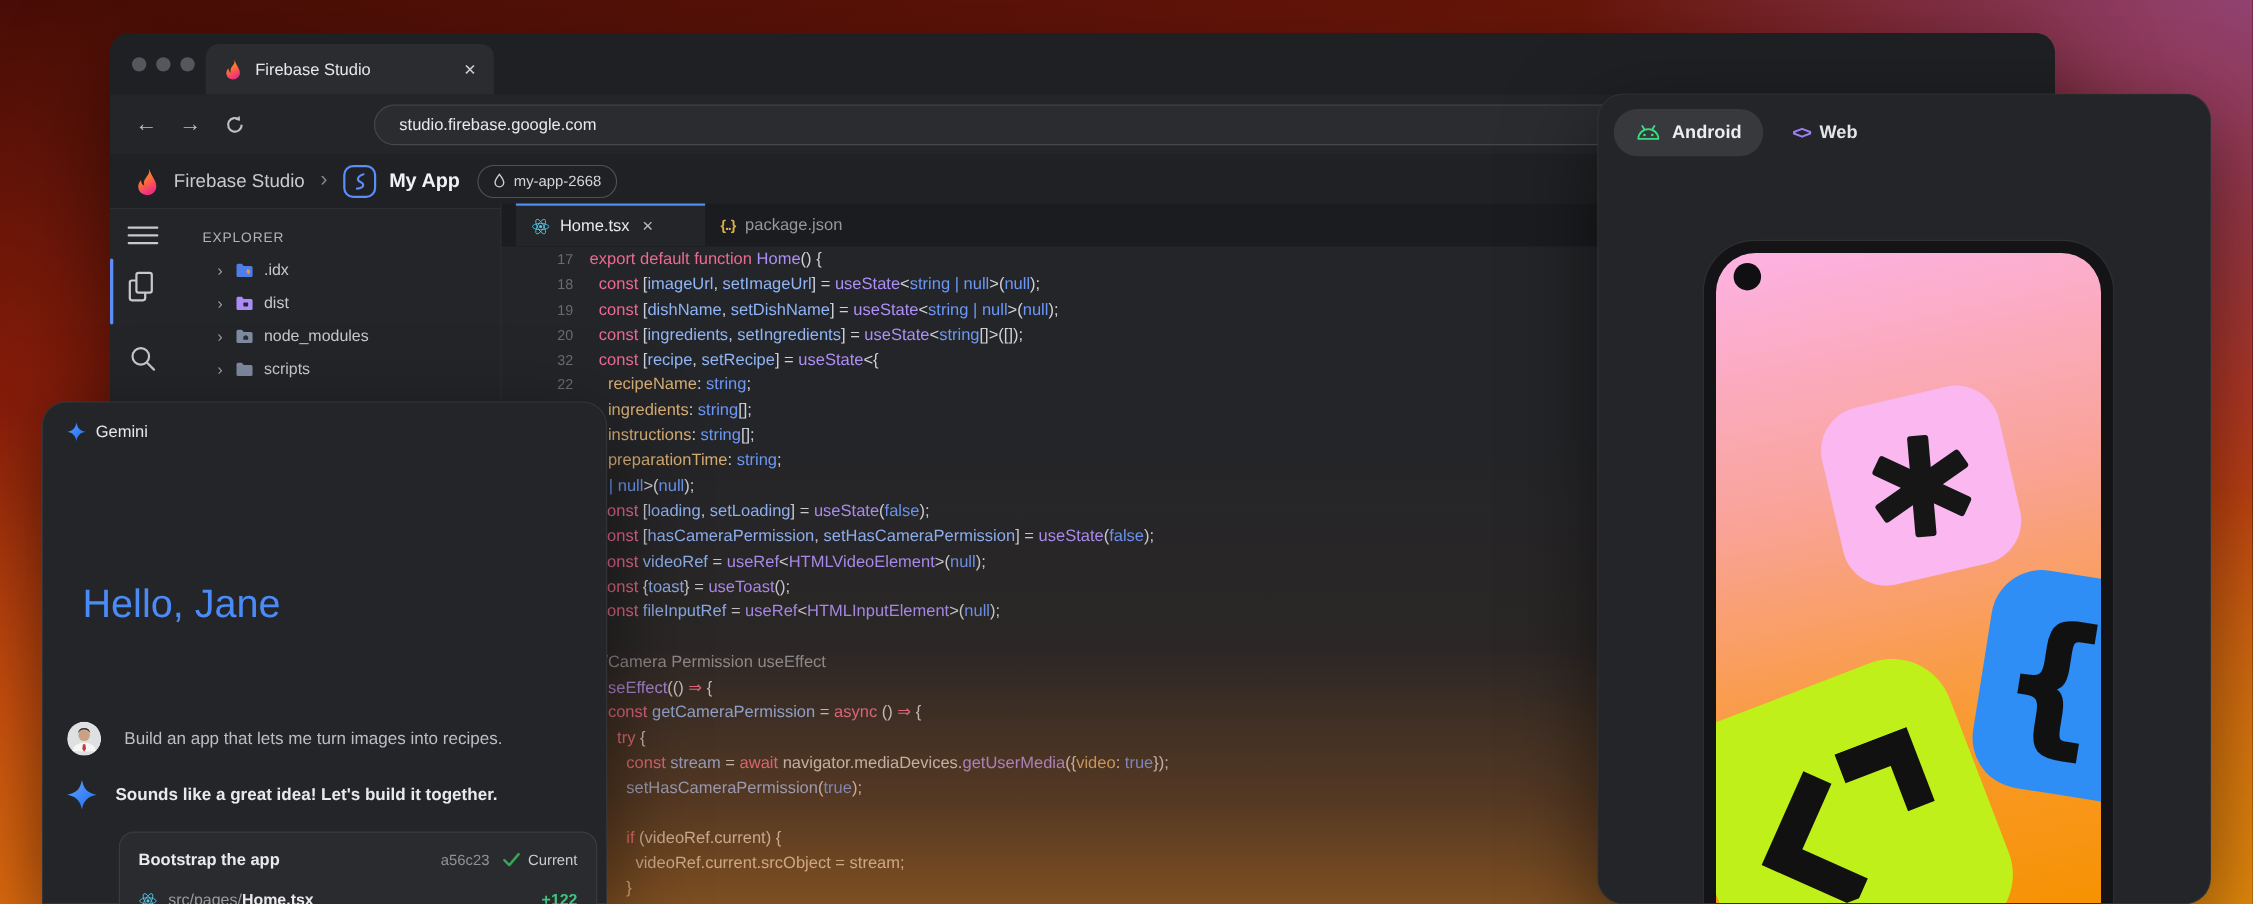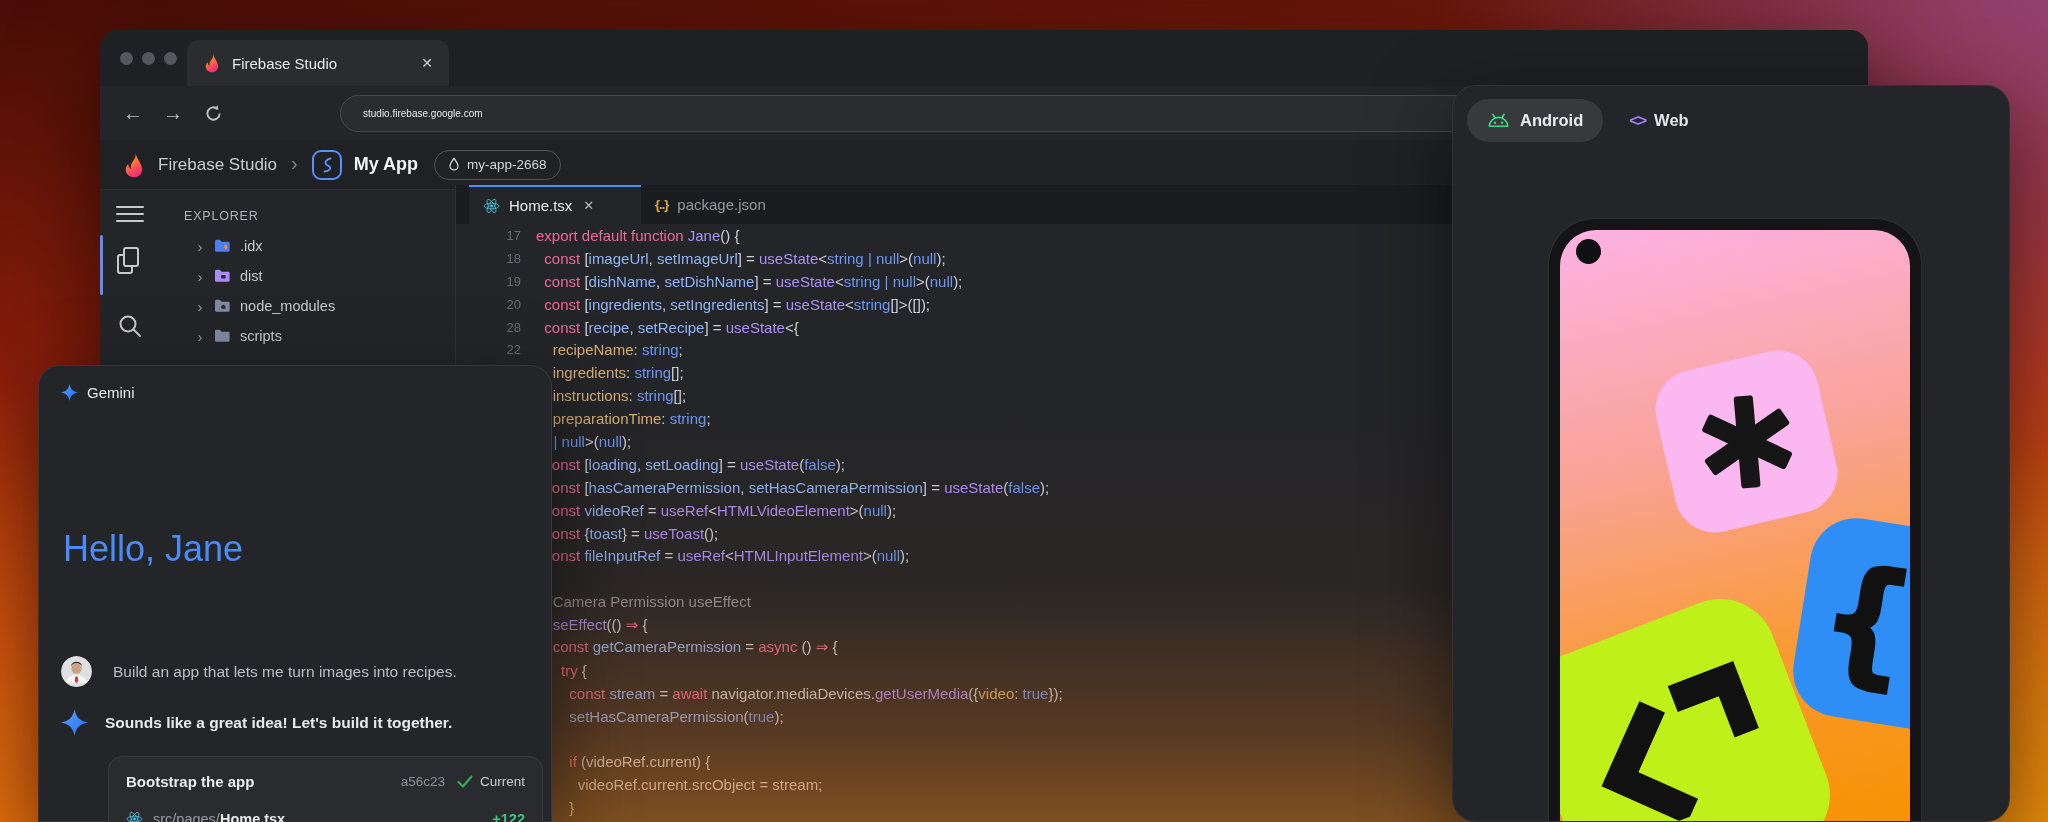--- a/index.html
+++ b/index.html
@@ -22,21 +22,21 @@
   .dot{width:13px;height:13px;border-radius:50%;background:#56575c;}
   .browser-tab{position:absolute;left:87px;top:10px;width:262px;height:46px;background:#2b2c30;
     border-radius:12px 12px 0 0;display:flex;align-items:center;padding:0 16px;}
   .browser-tab .ttl{flex:1;margin-left:11px;font-size:15px;color:#e7e8ea;}
   .tab-close{color:#cdced2;font-size:14px;}
   .addressbar{position:absolute;left:0;top:56px;right:0;height:54px;background:#242528;display:flex;align-items:center;}
   .navbtn{width:26px;text-align:center;font-size:20px;color:#bfc0c4;margin-left:14px;}
   .navbtn:first-child{margin-left:20px;}
   .urlpill{position:absolute;left:240px;right:26px;top:9px;height:37px;border-radius:19px;
     background:#2b2c30;border:1px solid #47484c;display:flex;align-items:center;padding-left:22px;
-    font-size:10px;color:#e8e9eb;}
+    font-size:15px;color:#e8e9eb;}
   .fs-header{position:absolute;left:0;top:110px;right:0;height:50px;background:#202124;
     border-bottom:1px solid #2d2e32;display:flex;align-items:center;padding-left:22px;}
   .fs-product{font-size:17px;color:#c9cacd;margin-left:12px;}
   .crumb-sep{font-size:20px;color:#85868b;margin:0 14px 3px;}
   .app-icon{width:30px;height:30px;border:2px solid #5b8ef8;border-radius:9px;display:flex;align-items:center;justify-content:center;}
   .app-name{font-size:18px;font-weight:bold;color:#f2f2f4;margin-left:12px;}
   .ws-badge{margin-left:16px;height:30px;border:1px solid #515256;border-radius:15px;
     display:flex;align-items:center;padding:0 13px;gap:7px;font-size:13.5px;color:#d4d5d8;}
 
   
@@ -75,21 +75,21 @@
   .warm-fade{position:absolute;left:0;right:0;top:170px;bottom:0;pointer-events:none;
     background:linear-gradient(180deg, rgba(36,37,40,0) 0%, rgba(90,50,25,.12) 45%, rgba(180,95,24,.34) 78%, rgba(214,120,26,.5) 100%);}
 
   
   .gemini{position:absolute;left:38px;top:365px;width:514px;height:457px;z-index:40;
     background:#242529;border:1px solid rgba(255,255,255,.08);border-radius:22px 22px 0 0;
     box-shadow:0 26px 80px rgba(0,0,0,.5);}
   .gem-head{position:absolute;left:22px;top:18px;display:flex;align-items:center;gap:9px;
     font-size:15px;color:#e6e7e9;}
   .greeting{position:absolute;left:24px;top:160px;font-size:36px;line-height:45px;font-weight:500;}
-  .greet1{color:#4b8bf8;}
+  .greet1{color:#4b8bf8;margin-left:12px;}
   .greet2{color:#9da0a7;}
   .msg{position:absolute;left:22px;display:flex;align-items:center;}
   .msg-user{top:290px;}
   .msg-ai{top:343px;}
   .msg .txt{margin-left:21px;font-size:15.5px;color:#bcbec3;}
   .msg-ai .txt{color:#e8e9ec;font-weight:bold;margin-left:17px;}
   .avatar{width:31px;height:31px;border-radius:50%;overflow:hidden;flex:none;}
   .gcard{position:absolute;left:69px;top:390px;width:435px;height:110px;background:#2a2b2f;
     border:1px solid #3b3c41;border-radius:14px;padding:16px 17px;}
   .gcard-row{display:flex;align-items:center;}
@@ -278,36 +278,36 @@
           </div>
           <div class="etab">
             <span class="braces-ico">{..}</span>
             <span>package.json</span>
           </div>
         </div>
         <div class="codearea">
           <div>
               <div class="code-line">
                 <span class="ln">17</span>
-                <span class="lc"><span style="color: rgb(236, 106, 146);">export default function </span><span style="color: rgb(174, 143, 247);">Jane</span><span style="color: rgb(206, 208, 214);">() {</span></span>
+                <span class="lc"><span style="color: rgb(236, 106, 146);">export default function </span><span style="color: rgb(174, 143, 247);">Home</span><span style="color: rgb(206, 208, 214);">() {</span></span>
               </div>
               <div class="code-line">
                 <span class="ln">18</span>
                 <span class="lc"><span style="color: rgb(206, 208, 214);">  </span><span style="color: rgb(236, 106, 146);">const </span><span style="color: rgb(206, 208, 214);">[</span><span style="color: rgb(143, 181, 247);">imageUrl</span><span style="color: rgb(206, 208, 214);">, </span><span style="color: rgb(143, 181, 247);">setImageUrl</span><span style="color: rgb(206, 208, 214);">] = </span><span style="color: rgb(174, 143, 247);">useState</span><span style="color: rgb(206, 208, 214);">&lt;</span><span style="color: rgb(107, 151, 245);">string</span><span style="color: rgb(206, 208, 214);"> </span><span style="color: rgb(107, 151, 245);">|</span><span style="color: rgb(206, 208, 214);"> </span><span style="color: rgb(107, 151, 245);">null</span><span style="color: rgb(206, 208, 214);">&gt;(</span><span style="color: rgb(107, 151, 245);">null</span><span style="color: rgb(206, 208, 214);">);</span></span>
               </div>
               <div class="code-line">
                 <span class="ln">19</span>
                 <span class="lc"><span style="color: rgb(206, 208, 214);">  </span><span style="color: rgb(236, 106, 146);">const </span><span style="color: rgb(206, 208, 214);">[</span><span style="color: rgb(143, 181, 247);">dishName</span><span style="color: rgb(206, 208, 214);">, </span><span style="color: rgb(143, 181, 247);">setDishName</span><span style="color: rgb(206, 208, 214);">] = </span><span style="color: rgb(174, 143, 247);">useState</span><span style="color: rgb(206, 208, 214);">&lt;</span><span style="color: rgb(107, 151, 245);">string</span><span style="color: rgb(206, 208, 214);"> </span><span style="color: rgb(107, 151, 245);">|</span><span style="color: rgb(206, 208, 214);"> </span><span style="color: rgb(107, 151, 245);">null</span><span style="color: rgb(206, 208, 214);">&gt;(</span><span style="color: rgb(107, 151, 245);">null</span><span style="color: rgb(206, 208, 214);">);</span></span>
               </div>
               <div class="code-line">
                 <span class="ln">20</span>
                 <span class="lc"><span style="color: rgb(206, 208, 214);">  </span><span style="color: rgb(236, 106, 146);">const </span><span style="color: rgb(206, 208, 214);">[</span><span style="color: rgb(143, 181, 247);">ingredients</span><span style="color: rgb(206, 208, 214);">, </span><span style="color: rgb(143, 181, 247);">setIngredients</span><span style="color: rgb(206, 208, 214);">] = </span><span style="color: rgb(174, 143, 247);">useState</span><span style="color: rgb(206, 208, 214);">&lt;</span><span style="color: rgb(107, 151, 245);">string</span><span style="color: rgb(206, 208, 214);">[]&gt;([]);</span></span>
               </div>
               <div class="code-line">
-                <span class="ln">28</span>
+                <span class="ln">32</span>
                 <span class="lc"><span style="color: rgb(206, 208, 214);">  </span><span style="color: rgb(236, 106, 146);">const </span><span style="color: rgb(206, 208, 214);">[</span><span style="color: rgb(143, 181, 247);">recipe</span><span style="color: rgb(206, 208, 214);">, </span><span style="color: rgb(143, 181, 247);">setRecipe</span><span style="color: rgb(206, 208, 214);">] = </span><span style="color: rgb(174, 143, 247);">useState</span><span style="color: rgb(206, 208, 214);">&lt;{</span></span>
               </div>
               <div class="code-line">
                 <span class="ln">22</span>
                 <span class="lc"><span style="color: rgb(206, 208, 214);">    </span><span style="color: rgb(214, 173, 116);">recipeName</span><span style="color: rgb(206, 208, 214);">: </span><span style="color: rgb(107, 151, 245);">string</span><span style="color: rgb(206, 208, 214);">;</span></span>
               </div>
               <div class="code-line">
                 <span class="ln"></span>
                 <span class="lc"><span style="color: rgb(206, 208, 214);">    </span><span style="color: rgb(214, 173, 116);">ingredients</span><span style="color: rgb(206, 208, 214);">: </span><span style="color: rgb(107, 151, 245);">string</span><span style="color: rgb(206, 208, 214);">[];</span></span>
               </div>

